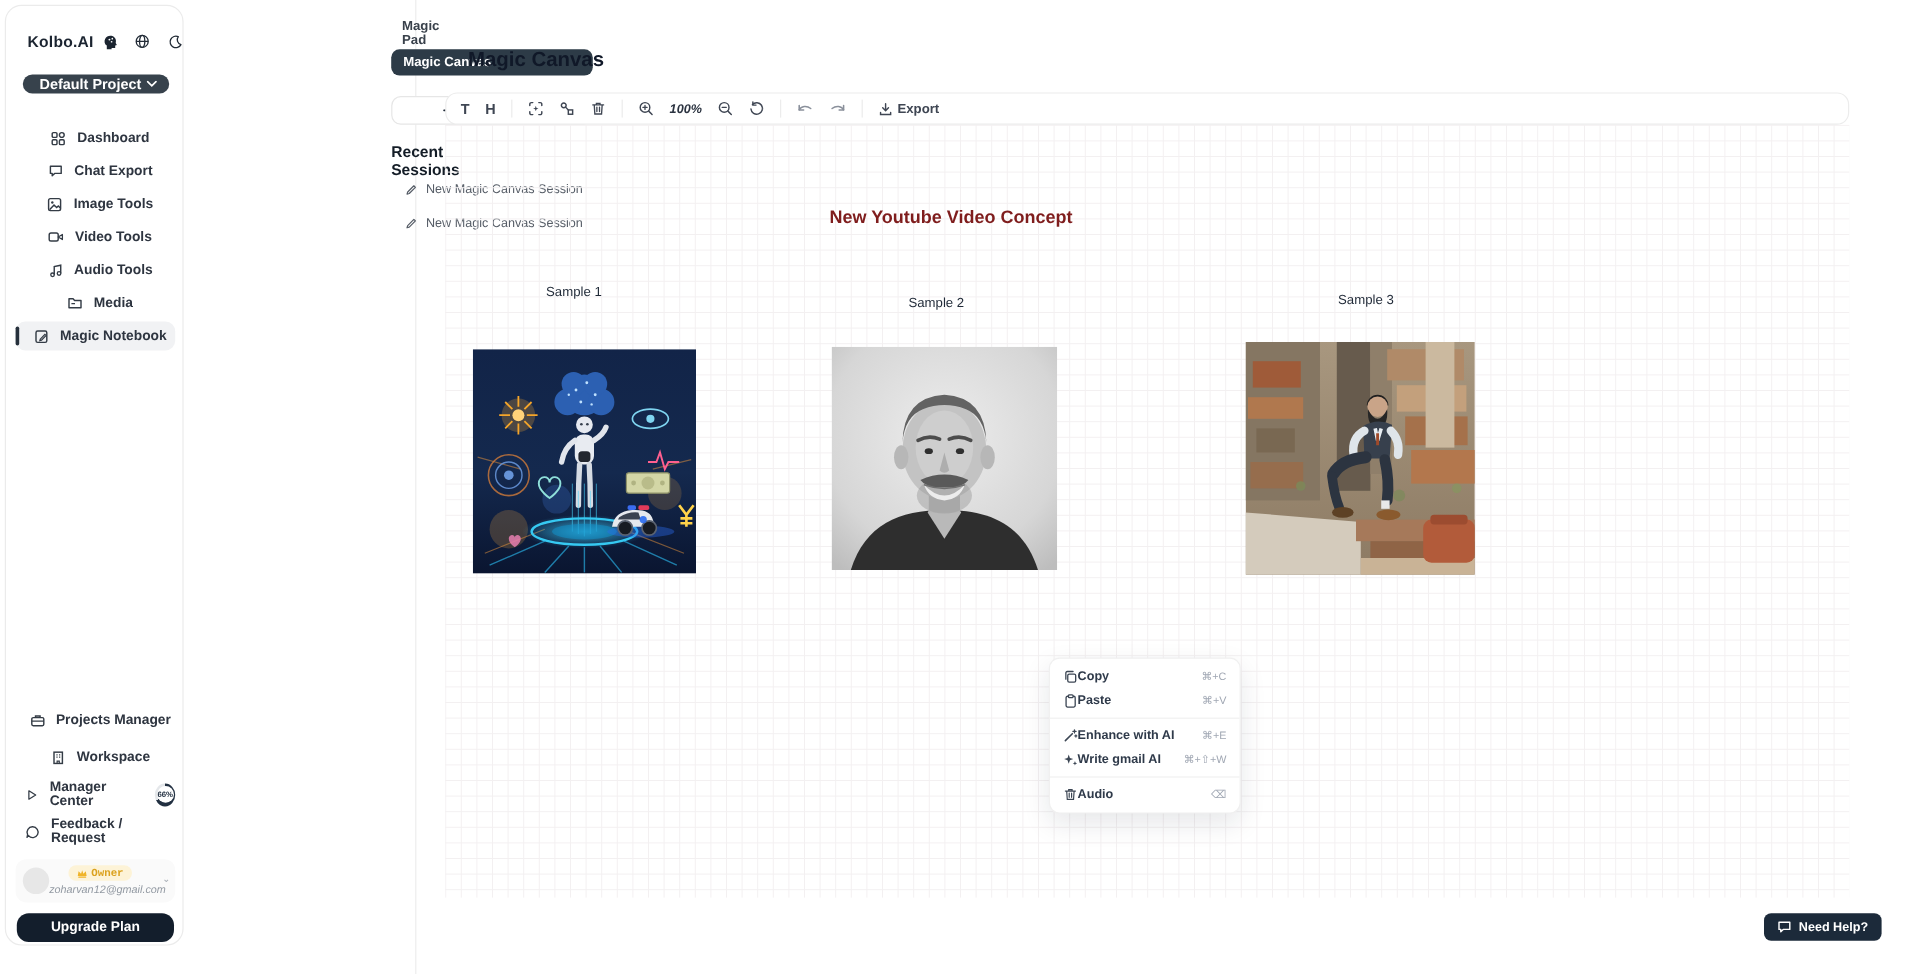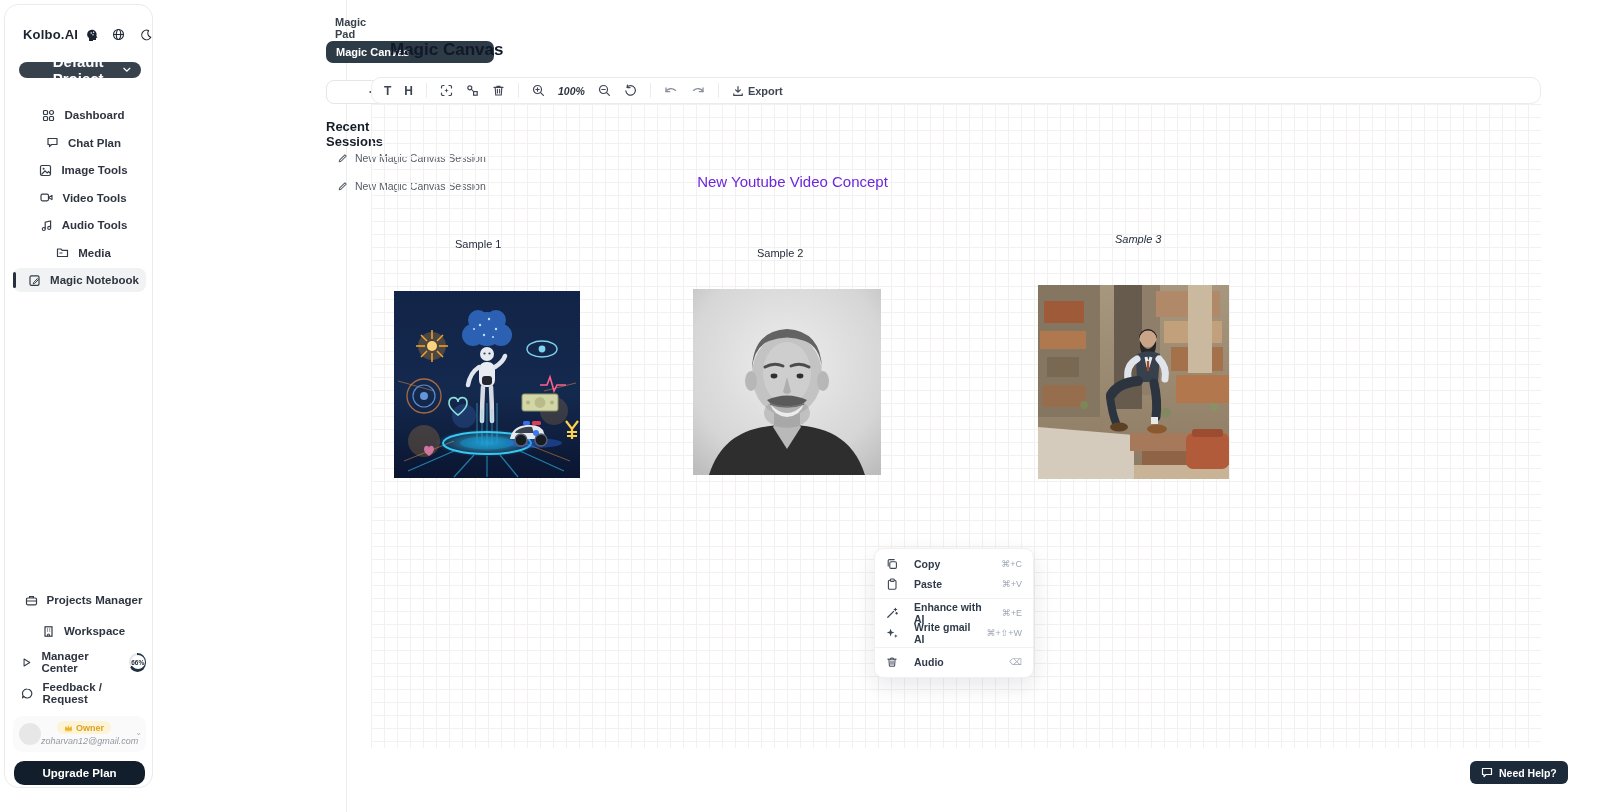--- a/index.html
+++ b/index.html
@@ -7,41 +7,41 @@
   body { font-family:"Liberation Sans","DejaVu Sans",sans-serif; color:#2b3340; }
   .app { position:relative; width:1600px; height:812px; background:#fff; }
 
   
   .sidebar { position:absolute; left:4px; top:4px; width:149px; height:784px;
     background:#fff; border:1px solid #ebebeb; border-radius:14px; }
   .logo-row { position:absolute; left:18px; top:22px; width:116px; display:flex; align-items:center; gap:7px; }
   .logo-text { font-size:13px; font-weight:800; color:#1b2430; letter-spacing:.2px; }
   .icon-btn { background:none; border:none; cursor:pointer; display:flex; align-items:center; }
   .project-btn { position:absolute; left:14px; top:57px; width:122px; height:16px; background:#37424c;
-    border:none; border-radius:8px; color:#fff; font-size:15px; font-weight:700; display:flex;
+    border:none; border-radius:8px; color:#fff; font-size:12px; font-weight:700; display:flex;
     align-items:center; justify-content:space-between; padding:0 10px 0 14px; cursor:pointer;
     font-family:inherit; }
   .nav { position:absolute; left:8px; top:98px; width:133px; }
   .nav-item { position:relative; height:24px; margin-bottom:3.5px; display:flex; align-items:center;
     gap:9px; padding-left:8px; border-radius:8px; font-size:11.5px; font-weight:600; color:#2e3540; cursor:pointer;justify-content:center; }
   .nav-item.active { background:#f1f2f4; }
   .nav-item.active .accent { position:absolute; left:0; top:4px; width:3px; height:16px;
     background:#27313c; border-radius:2px; }
   .footer-nav { position:absolute; left:8px; top:583px; width:133px; }
   .footer-nav .nav-item { height:24px; margin-bottom:7px; }
   .ring { width:19px; height:19px; border-radius:50%; margin-left:3px;
     background:conic-gradient(#223041 0 238deg,#e4e7ea 238deg 360deg);
     display:flex; align-items:center; justify-content:center; }
   .ring-inner { width:14px; height:14px; background:#fff; border-radius:50%; font-size:6.5px;
     font-weight:700; color:#223041; display:flex; align-items:center; justify-content:center; }
   .user-row { position:absolute; left:8px; top:711px; width:133px; height:36px; background:#fafafa;
     border-radius:9px; }
   .avatar { position:absolute; left:6px; top:7px; width:22px; height:22px; border-radius:50%; background:#e7e7e7; }
   .role-badge { position:absolute; left:44px; top:5px; height:13px; padding:0 7px; background:#fdf3d7;
-    border-radius:7px; display:flex; align-items:center; gap:3px; font-size:9px; font-weight:700; color:#dba21f; }
+    border-radius:7px; display:flex; align-items:center; gap:3px; font-size:9px; font-weight:700; color:#dba21f;font-family:Liberation Mono, monospace; }
   .user-email { position:absolute; left:28px; top:20px; width:104px; font-size:9px; color:#9299a2; text-align:left;font-style:italic; }
   .user-caret { position:absolute; right:4px; top:12px; font-size:8px; color:#aab0b8; }
   .upgrade-btn { position:absolute; left:9px; top:756px; width:131px; height:24px; background:#131e2c;
     color:#fff; border:none; border-radius:10px; font-size:11.5px; font-weight:700; cursor:pointer; font-family:inherit; }
 
   
   .panel2 { position:absolute; left:156px; top:0; width:191px; height:812px; background:#fff;
     border-right:1px solid #ededed; }
   .magic-pad { position:absolute; left:179px; top:16px; font-size:11px; font-weight:600; color:#39414b; cursor:pointer; }
   .magic-canvas-pill { position:absolute; left:170px; top:41px; width:168px; height:22px; background:#2d3b47;
@@ -61,30 +61,30 @@
   .tbtn { background:none; border:none; display:flex; align-items:center; gap:4px; cursor:pointer;
     color:#3f4653; font-size:12px; font-weight:700; font-family:inherit; }
   .tsep { width:1px; height:15px; background:#ececec; }
   .zoom-level { font-size:10.5px; font-weight:600; color:#2b3340;font-style:italic; }
 
   .canvas { position:absolute; left:371px; top:104px; width:1170px; height:644px;
     background-image:linear-gradient(to right,#f3f0f1 1px,transparent 1px),
                      linear-gradient(to bottom,#f3f0f1 1px,transparent 1px);
     background-size:13px 13px; }
   .canvas-heading { position:absolute; left:620px; top:173px; width:345px; text-align:center;
-    font-size:15px; font-weight:400; color:#6d28d9; }
+    font-size:15px; font-weight:700; color:#7f1d1d; }
   .sample-label { position:absolute; font-size:11px; color:#1f2937; }
-  .s1 { left:455px; top:238px; } .s2 { left:757px; top:247px; } .s3 { left:1115px; top:233px;font-style:italic; }
+  .s1 { left:455px; top:238px; } .s2 { left:757px; top:247px; } .s3 { left:1115px; top:244px; }
   .canvas-img { position:absolute; cursor:pointer; }
   .img1 { left:394px; top:291px; } .img2 { left:693px; top:289px; } .img3 { left:1038px; top:285px; }
 
   
   .ctx-menu { position:absolute; left:874px; top:548px; width:160px; background:#fff; border:1px solid #f0f0f0;
     border-radius:9px; box-shadow:0 8px 22px rgba(20,30,50,.10); padding:5px 0; z-index:5; }
-  .ctx-item { height:20px; display:flex; align-items:center; gap:16px; padding:0 11px; cursor:pointer; }
+  .ctx-item { height:20px; display:flex; align-items:center; gap:0; padding:0 11px; cursor:pointer; }
   .ctx-label { font-size:10.5px; font-weight:600; color:#2f3a4a; flex:1; }
   .ctx-shortcut { font-size:9px; color:#a0a7b3; }
   .ctx-div { height:1px; background:#f1f1f1; margin:4px 0; }
 
   .help-btn { position:absolute; left:1470px; top:761px; height:23px; padding:0 11px; background:#1c2a3a;
     border:none; border-radius:6px; color:#fff; font-size:10.5px; font-weight:700; display:flex;
     align-items:center; gap:6px; cursor:pointer; font-family:inherit; }
   svg { display:block; }
 </style>
 </head>
@@ -131,21 +131,21 @@
             <rect x="7.5" y="1.5" width="4" height="4" rx="2" fill="none" stroke="#343c46" stroke-width="1.2"></rect>
             <rect x="1.5" y="7.5" width="4" height="4" rx="1" fill="none" stroke="#343c46" stroke-width="1.2"></rect>
             <rect x="7.5" y="7.5" width="4" height="4" rx="1" fill="none" stroke="#343c46" stroke-width="1.2"></rect>
           </svg>
         <span>Dashboard</span>
       </div>
       <div class="nav-item">
         <svg width="13" height="13" viewBox="0 0 13 13">
             <path d="M2,2.5 h9 v6 h-5.5 l-2,2 v-2 H2 z" fill="none" stroke="#343c46" stroke-width="1.2" stroke-linejoin="round"></path>
           </svg>
-        <span>Chat Plan</span>
+        <span>Chat Export</span>
       </div>
       <div class="nav-item">
         <svg width="13" height="13" viewBox="0 0 13 13">
             <rect x="1.5" y="1.5" width="10" height="10" rx="1.5" fill="none" stroke="#343c46" stroke-width="1.2"></rect>
             <circle cx="4.6" cy="4.7" r="1" fill="#343c46"></circle>
             <path d="M2.5,10.5 L6,6.8 L8.2,9 L9.6,7.6 L11.3,9.4" fill="none" stroke="#343c46" stroke-width="1.2"></path>
           </svg>
         <span>Image Tools</span>
       </div>
       <div class="nav-item">

